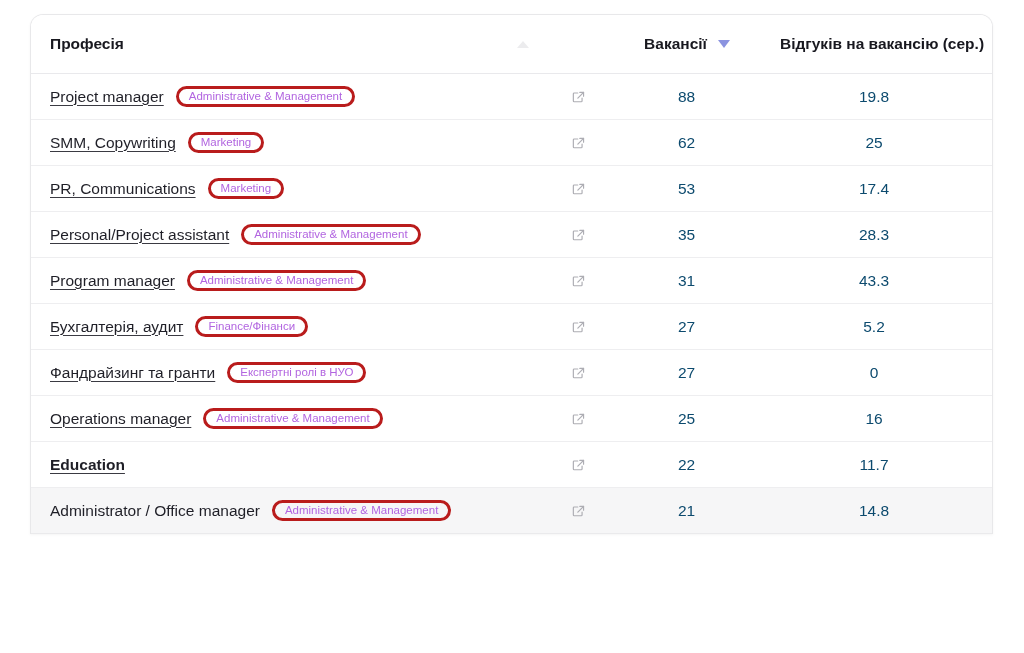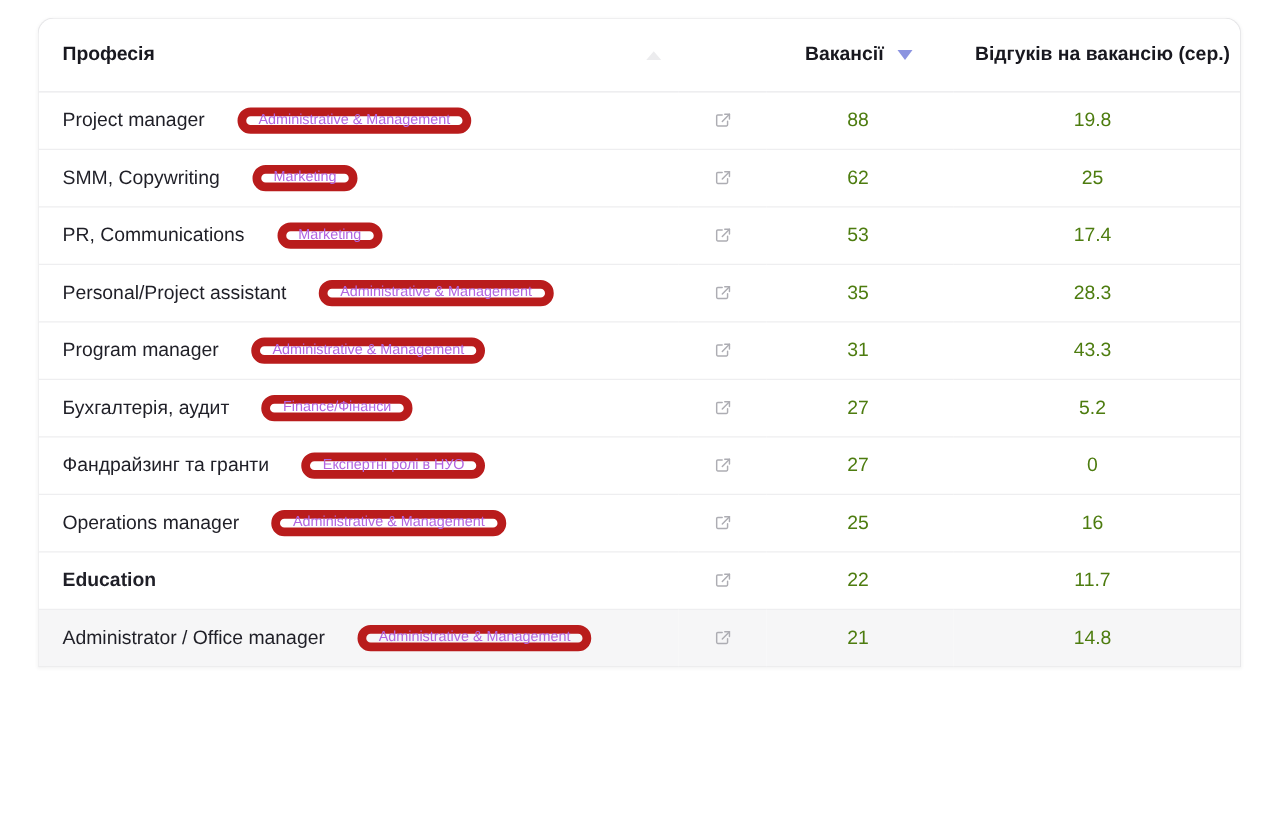--- a/index.html
+++ b/index.html
@@ -130,57 +130,58 @@
     width: 9px;
     height: 9px;
     background: #d9d9dd;
     flex: none;
     display: inline-block;
     margin-right: 1px;
   }
   .prof-link {
     color: #1f1f27;
     font-size: 15.5px;
+    text-decoration: underline;
     text-underline-offset: 3px;
     text-decoration-thickness: 1px;
     text-decoration-color: #3a3a42;
     white-space: nowrap;
     cursor: pointer;
   }
   tr.is-hovered .prof-link { text-decoration: none; }
   .prof-link.bold { font-weight: bold; }
 
   .cat-pill {
     display: inline-flex;
     align-items: center;
     justify-content: center;
     height: 21px;
     padding: 0 10px;
-    border: 7px solid #b91c1c;
+    border: 3px solid #b91c1c;
     border-radius: 11px;
     color: #b265e0;
     font-size: 11.5px;
     line-height: 1;
     white-space: nowrap;
     background: transparent;
-    margin-left: 17px;
+    margin-left: 3px;
     flex: none;
   }
 
   .cell-link { text-align: center; }
   .ext-link-icon {
     display: inline-block;
     vertical-align: middle;
     cursor: pointer;
   }
 
   .cell-num {
     text-align: center;
     font-size: 15.5px;
-    color: #4d7c0f;
+    color: #0c4a6e;
   }
   .cell-vac  { padding-right: 3px; }
   .cell-resp { padding-right: 9px; }
 </style>
 </head>
 <body>
 
 <div id="app">
   <div class="table-card">
     <table class="data-table">

